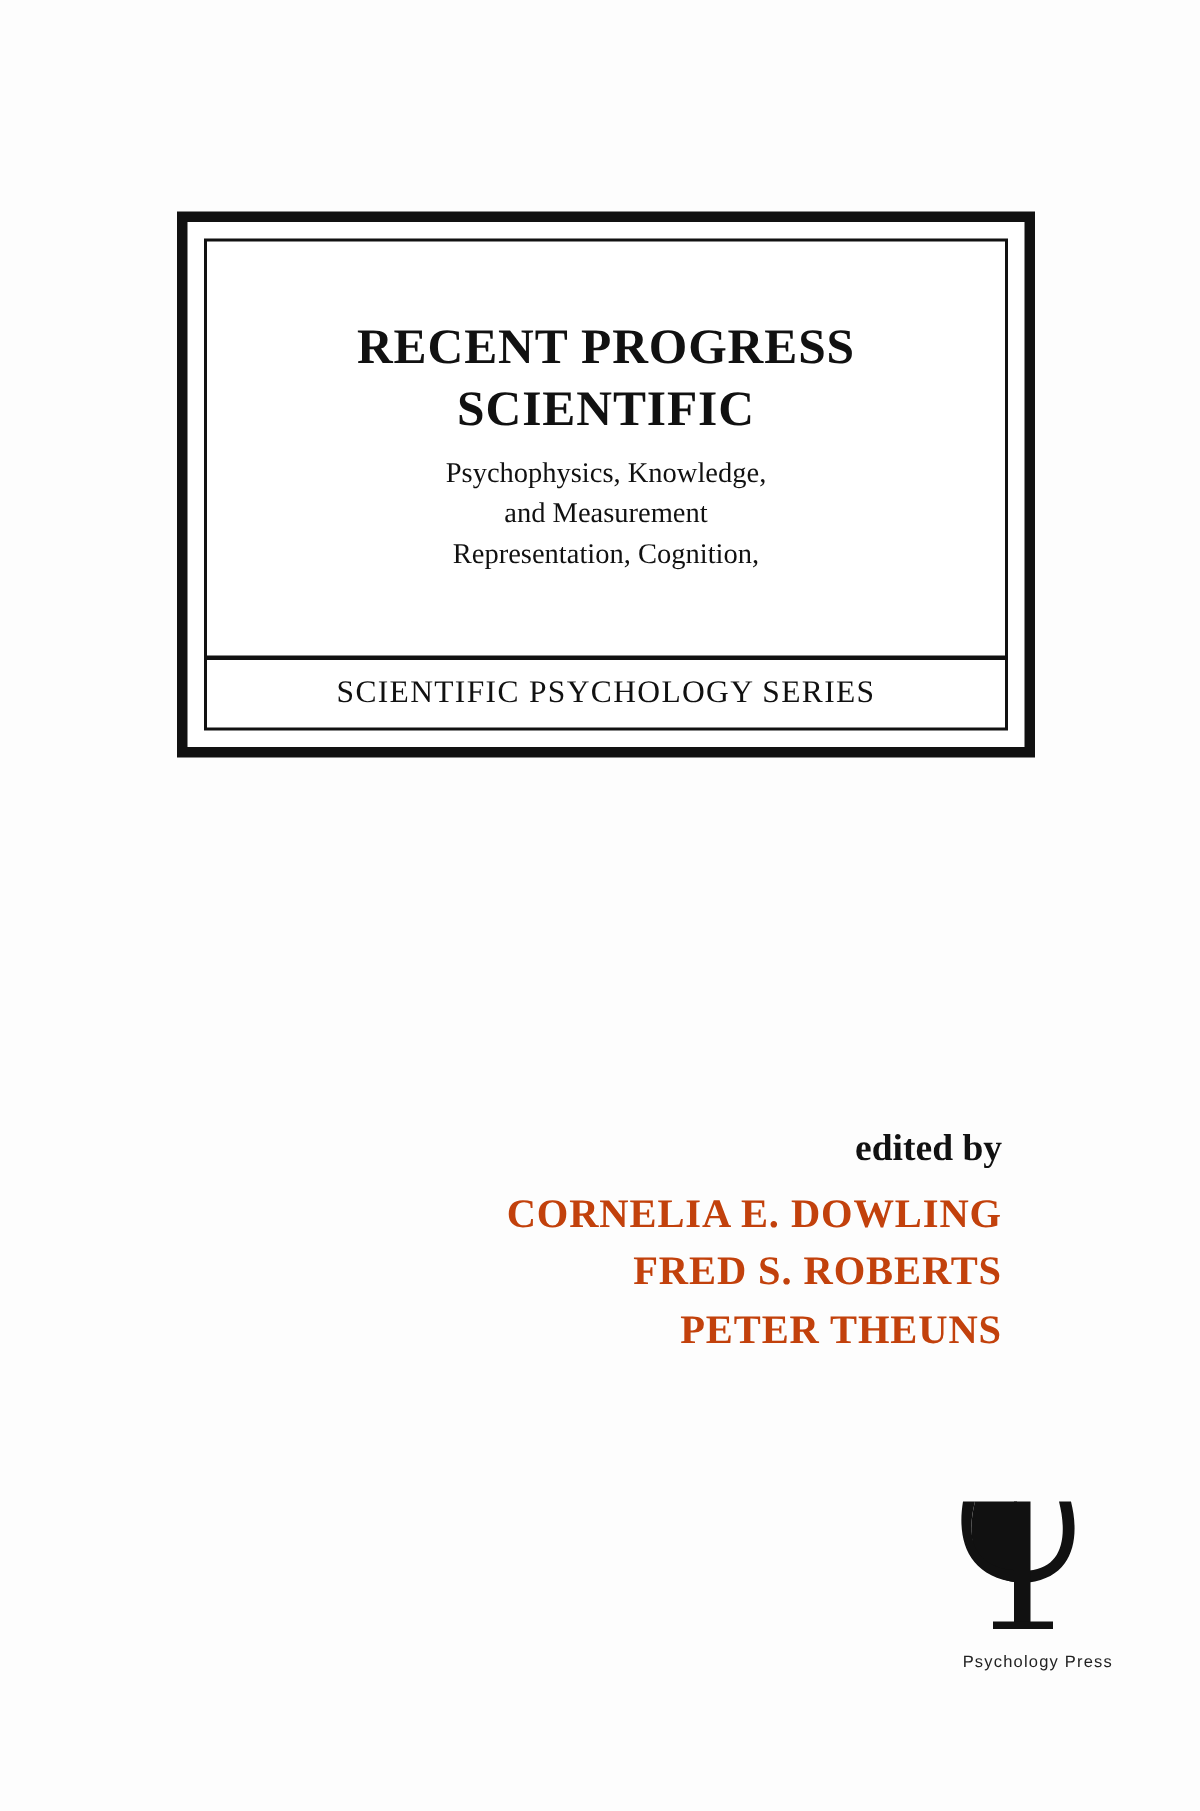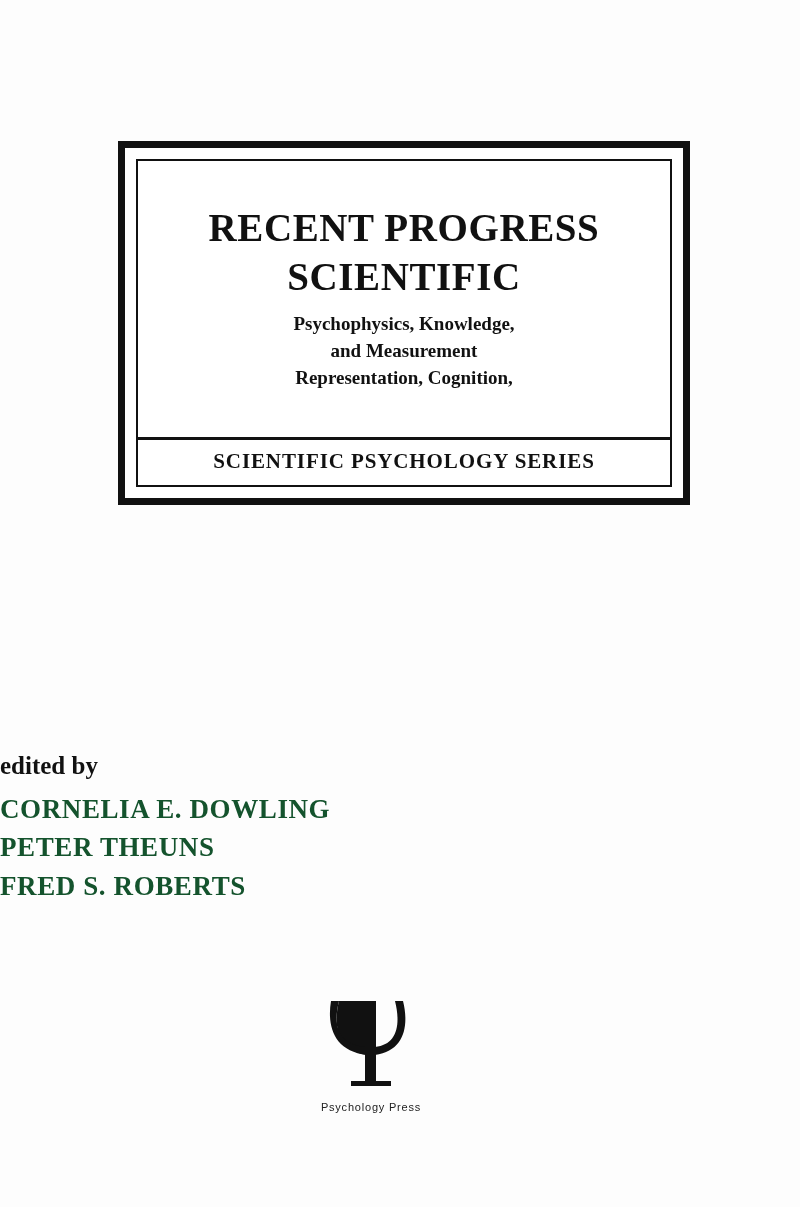--- a/index.html
+++ b/index.html
@@ -53,89 +53,89 @@
     display: flex;
     flex-direction: column;
     justify-content: center;
     align-items: center;
     padding: 6px 20px 8px 20px;
     box-sizing: border-box;
   }
   .main-title {
     font-family: "Liberation Serif", serif;
     font-weight: bold;
-    font-size: 39px;
+    font-size: 33px;
     line-height: 1.24;
     text-align: center;
     letter-spacing: 0.6px;
     margin: 0 0 6px 0;
     color: #111111;
   }
   .main-title .line {
     display: block;
     white-space: nowrap;
   }
   .subtitle {
     font-family: "Liberation Serif", serif;
-    font-weight: bold;
+    font-weight: normal;
     font-size: 19px;
     line-height: 1.42;
     text-align: center;
     margin: 4px 0 0 0;
     color: #111111;
   }
   .subtitle .line {
     display: block;
   }
 
   .series-bar {
     flex: 0 0 auto;
     border-top: 3px solid #111111;
     padding: 9px 0 11px 0;
     text-align: center;
   }
   .series-text {
     font-family: "Liberation Serif", serif;
-    font-weight: bold;
+    font-weight: normal;
     font-size: 21px;
     letter-spacing: 0.9px;
     color: #111111;
   }
 
   
   .editors {
     position: absolute;
     left: 0;
     top: 752px;
     width: 668px;
-    text-align: left;
+    text-align: right;
   }
   .edited-by {
     font-family: "Liberation Serif", serif;
     font-weight: bold;
     font-size: 25px;
     margin-bottom: 10px;
     color: #111111;
   }
   .editor-name {
     font-family: "Liberation Serif", serif;
     font-weight: bold;
     font-size: 27px;
     letter-spacing: 0.6px;
     line-height: 1.42;
-    color: #14532d;
+    color: #c2410c;
   }
 
   
   .publisher {
     position: absolute;
     left: 0;
     top: 995px;
     width: 742px;
-    text-align: center;
+    text-align: right;
   }
   .logo-wrap {
     display: inline-block;
     width: 120px;
     height: 96px;
     position: relative;
   }
   .logo-wrap svg { display: block; }
   .publisher-name {
     margin-top: 6px;
@@ -168,22 +168,22 @@
       <div class="series-bar">
         <span class="series-text">SCIENTIFIC PSYCHOLOGY SERIES</span>
       </div>
 
     </div>
   </div>
 
   <div class="editors">
     <div class="edited-by">edited by</div>
     <div class="editor-name">CORNELIA E. DOWLING</div>
+    <div class="editor-name">FRED S. ROBERTS</div>
     <div class="editor-name">PETER THEUNS</div>
-    <div class="editor-name">FRED S. ROBERTS</div>
   </div>
 
   <div class="publisher">
     <span class="logo-wrap">
       <svg viewBox="0 0 120 96" width="120" height="96" aria-hidden="true">
 
         <path d="M28 6 C22 30, 26 56, 56 60 L56 6 L64 6 L64 60 C94 56, 98 30, 92 6 L84 6 C90 30, 86 50, 64 52 L64 6 Z" fill="#111111"></path>
         <path d="M28 6 C22 30, 26 50, 56 52 L56 60 C22 56, 16 30, 20 6 Z" fill="#111111"></path>
         <rect x="54" y="6" width="11" height="84" fill="#111111"></rect>
         <rect x="40" y="86" width="40" height="5" fill="#111111"></rect>

